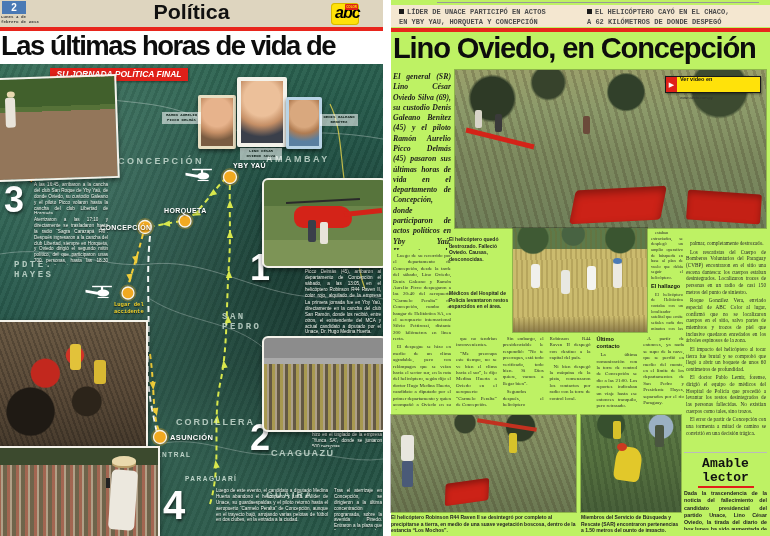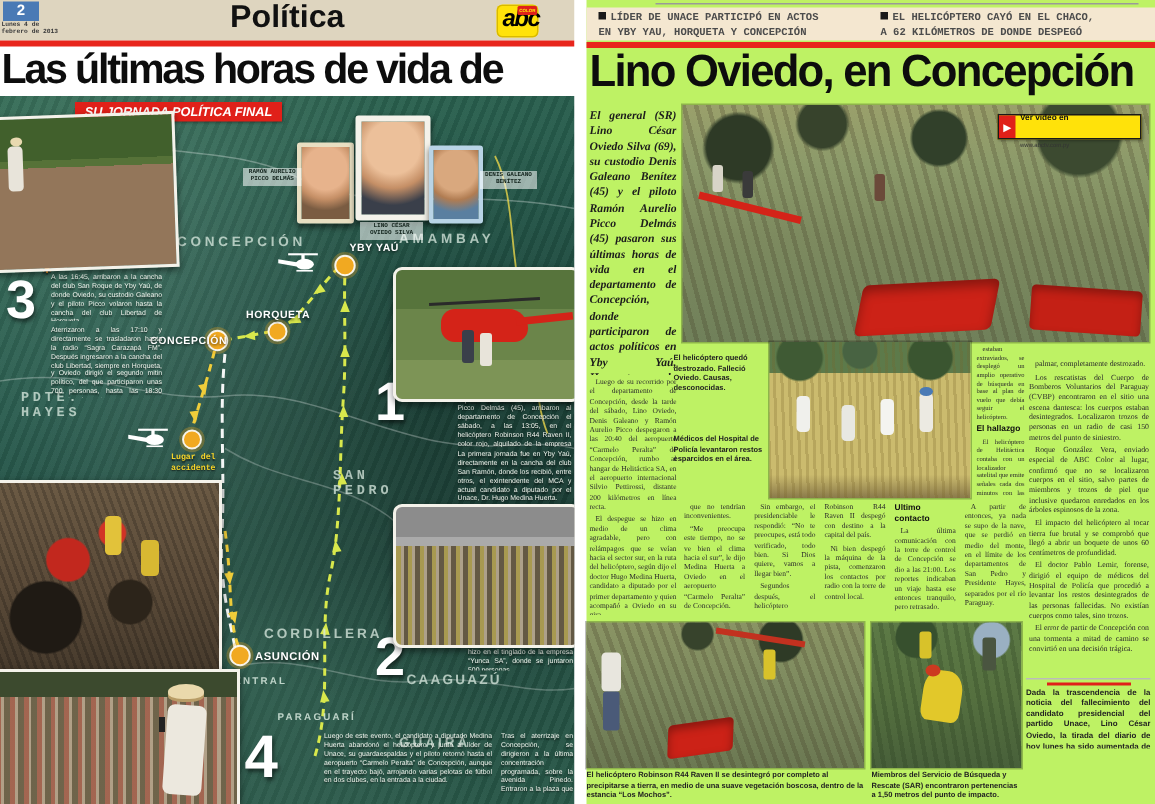--- a/index.html
+++ b/index.html
@@ -358,17 +358,19 @@
          repeating-linear-gradient(80deg,rgba(40,60,30,0.25) 0 3px,transparent 3px 7px),
          linear-gradient(180deg,#5d7a46 0%,#55703f 50%,#48603a 100%);">
       <div class="fig" style="left:34px;top:32px;width:26px;height:34px;background:#e2c82a;border-radius:40% 40% 20% 20%;transform:rotate(8deg);"></div>
       <div class="fig" style="left:36px;top:28px;width:10px;height:8px;background:#cc3a20;border-radius:50%;"></div>
       <div class="fig" style="left:32px;top:6px;width:8px;height:18px;background:#d8c22a;border-radius:2px;"></div>
       <div class="fig" style="left:74px;top:10px;width:9px;height:22px;background:#4a5540;border-radius:2px;"></div>
     </div>
     <div class="abs cap" style="left:190px;top:514px;width:100px;height:18px;">Miembros del Servicio de Búsqueda y Rescate (SAR) encontraron pertenencias a 1,50 metros del punto de impacto.</div>
 
     <div class="abs amable" style="left:293px;top:452px;width:83px;height:84px;">
+      <div class="amable-title pre" style="margin-top:4px;">Amable
+lector</div>
       <div class="amable-rule"></div>
       <div class="amable-text" style="height:40px;">Dada la trascendencia de la noticia del fallecimiento del candidato presidencial del partido Unace, Lino César Oviedo, la tirada del diario de hoy lunes ha sido aumentada de 29.000, prevista inicialmente, a 35.000 ejemplares.</div>
     </div>
   </div>
 </div>
 
 </body></html>

